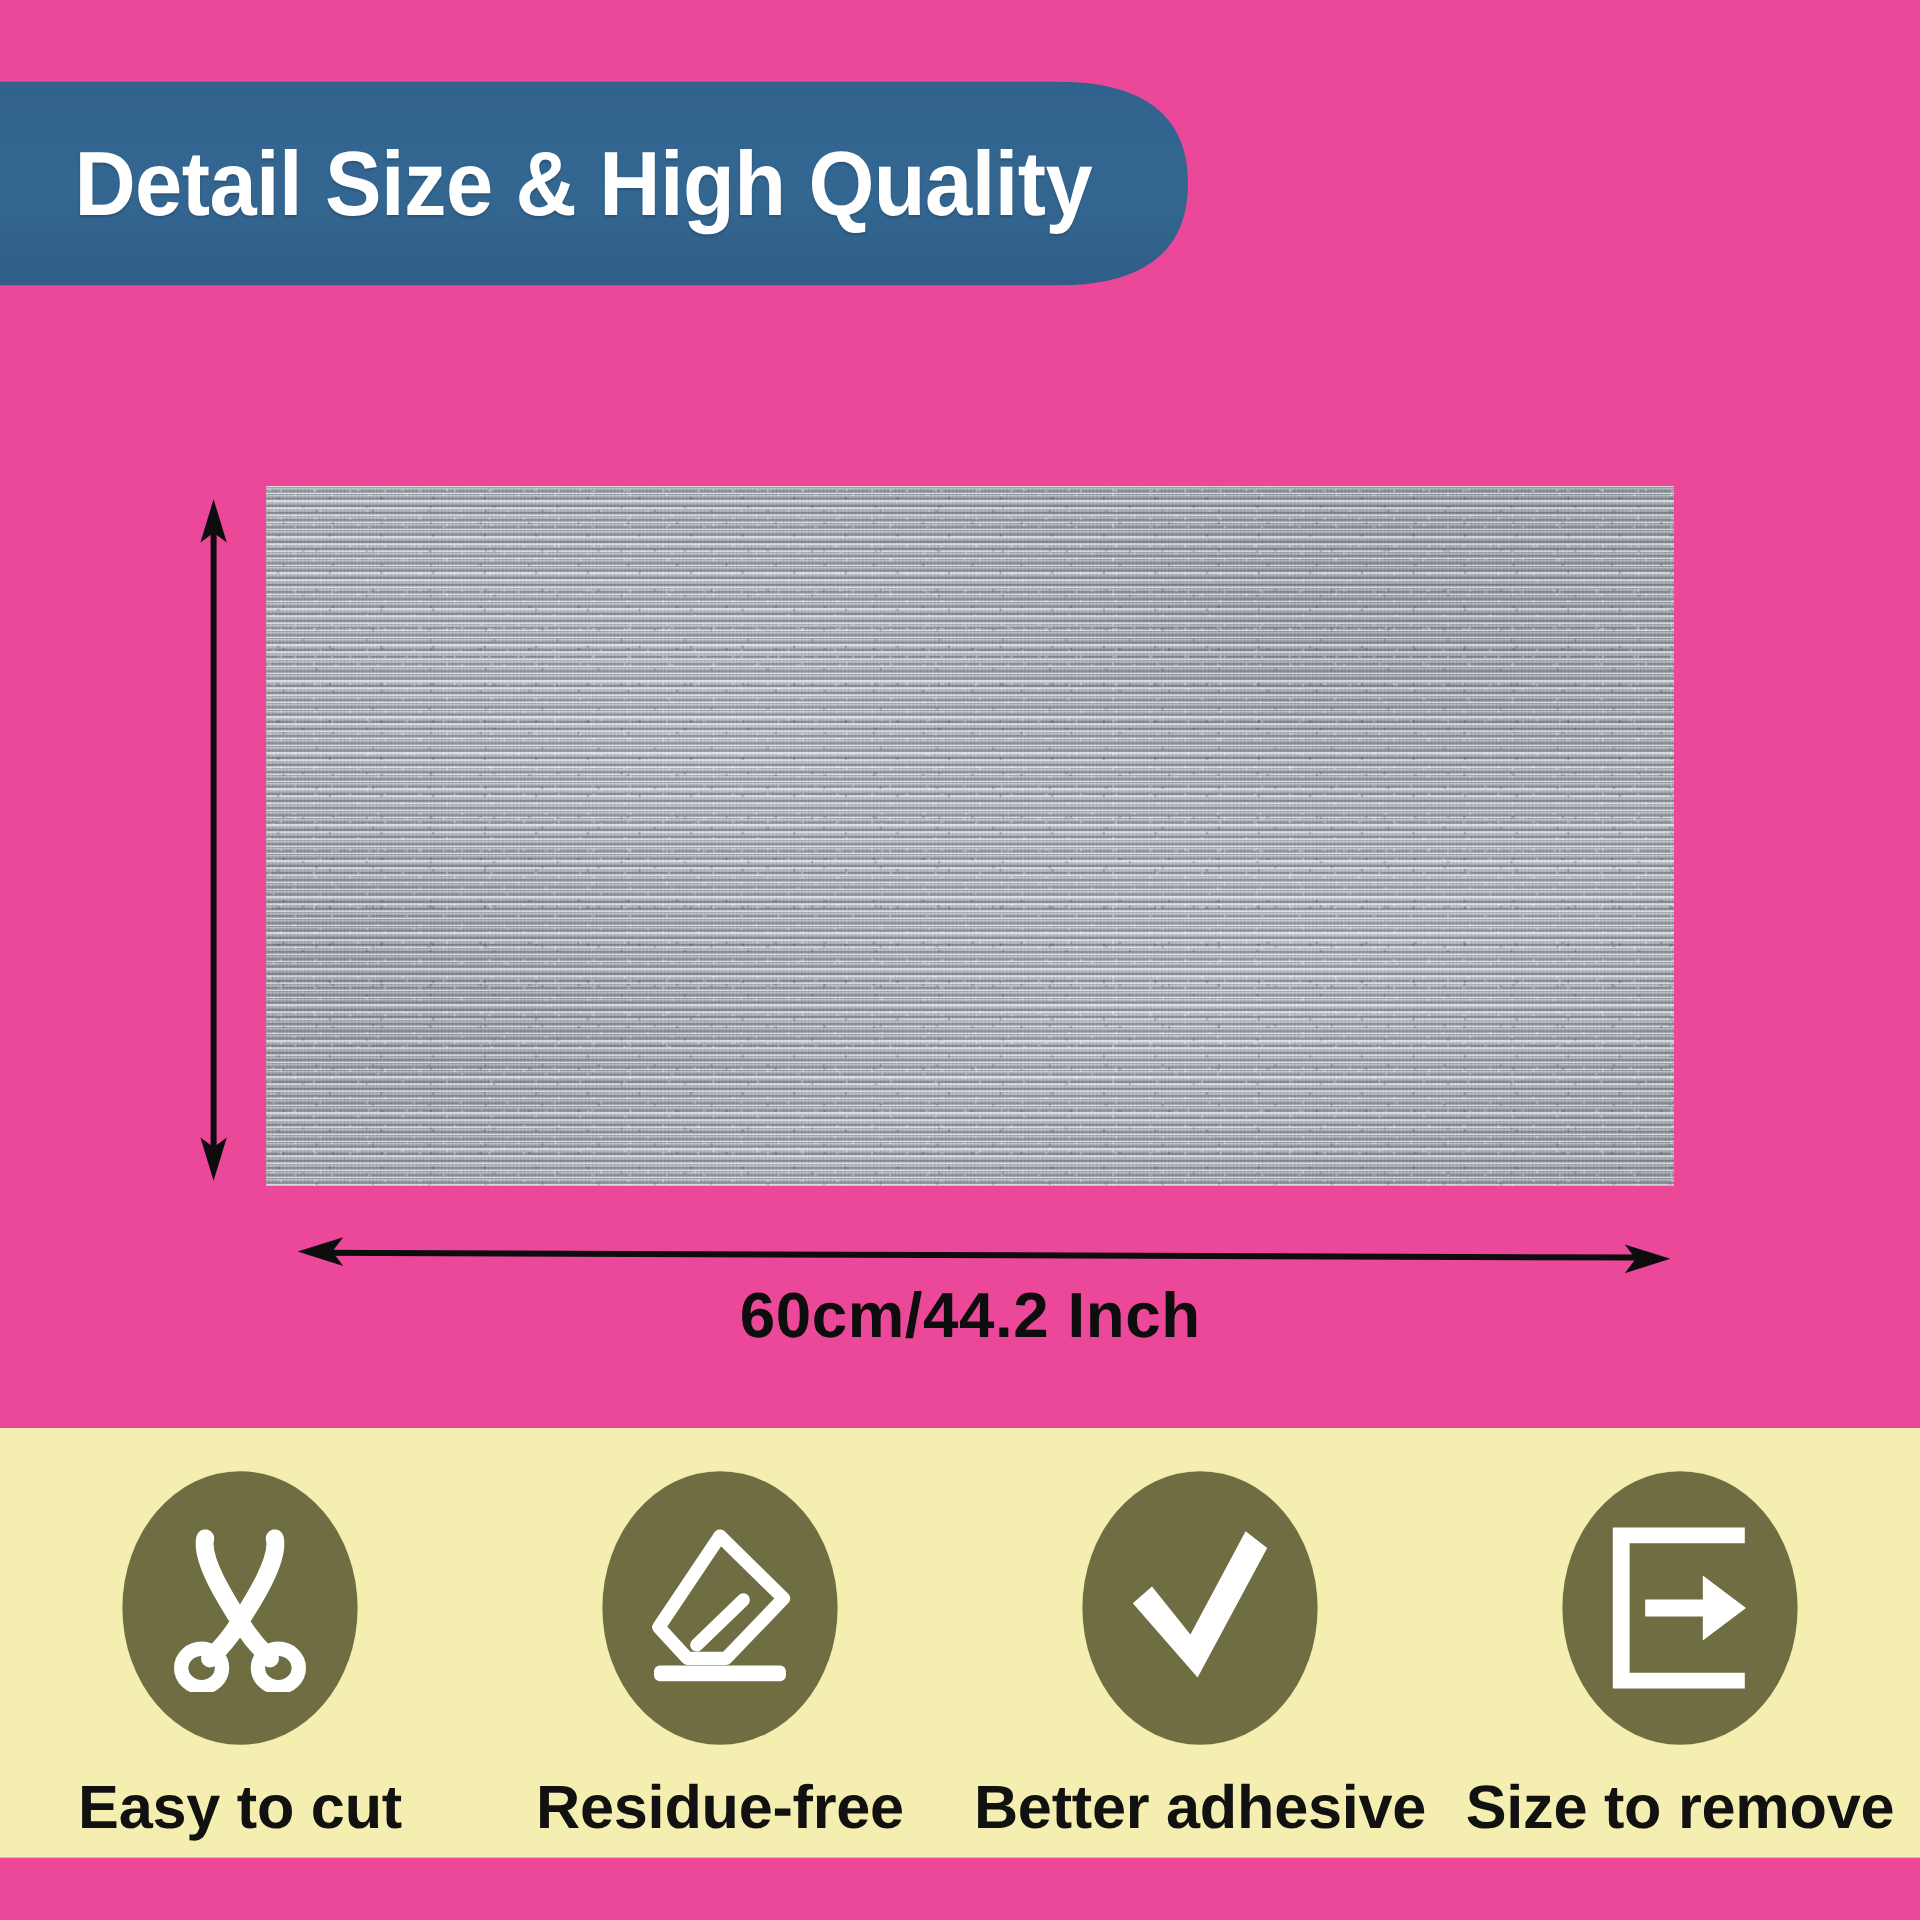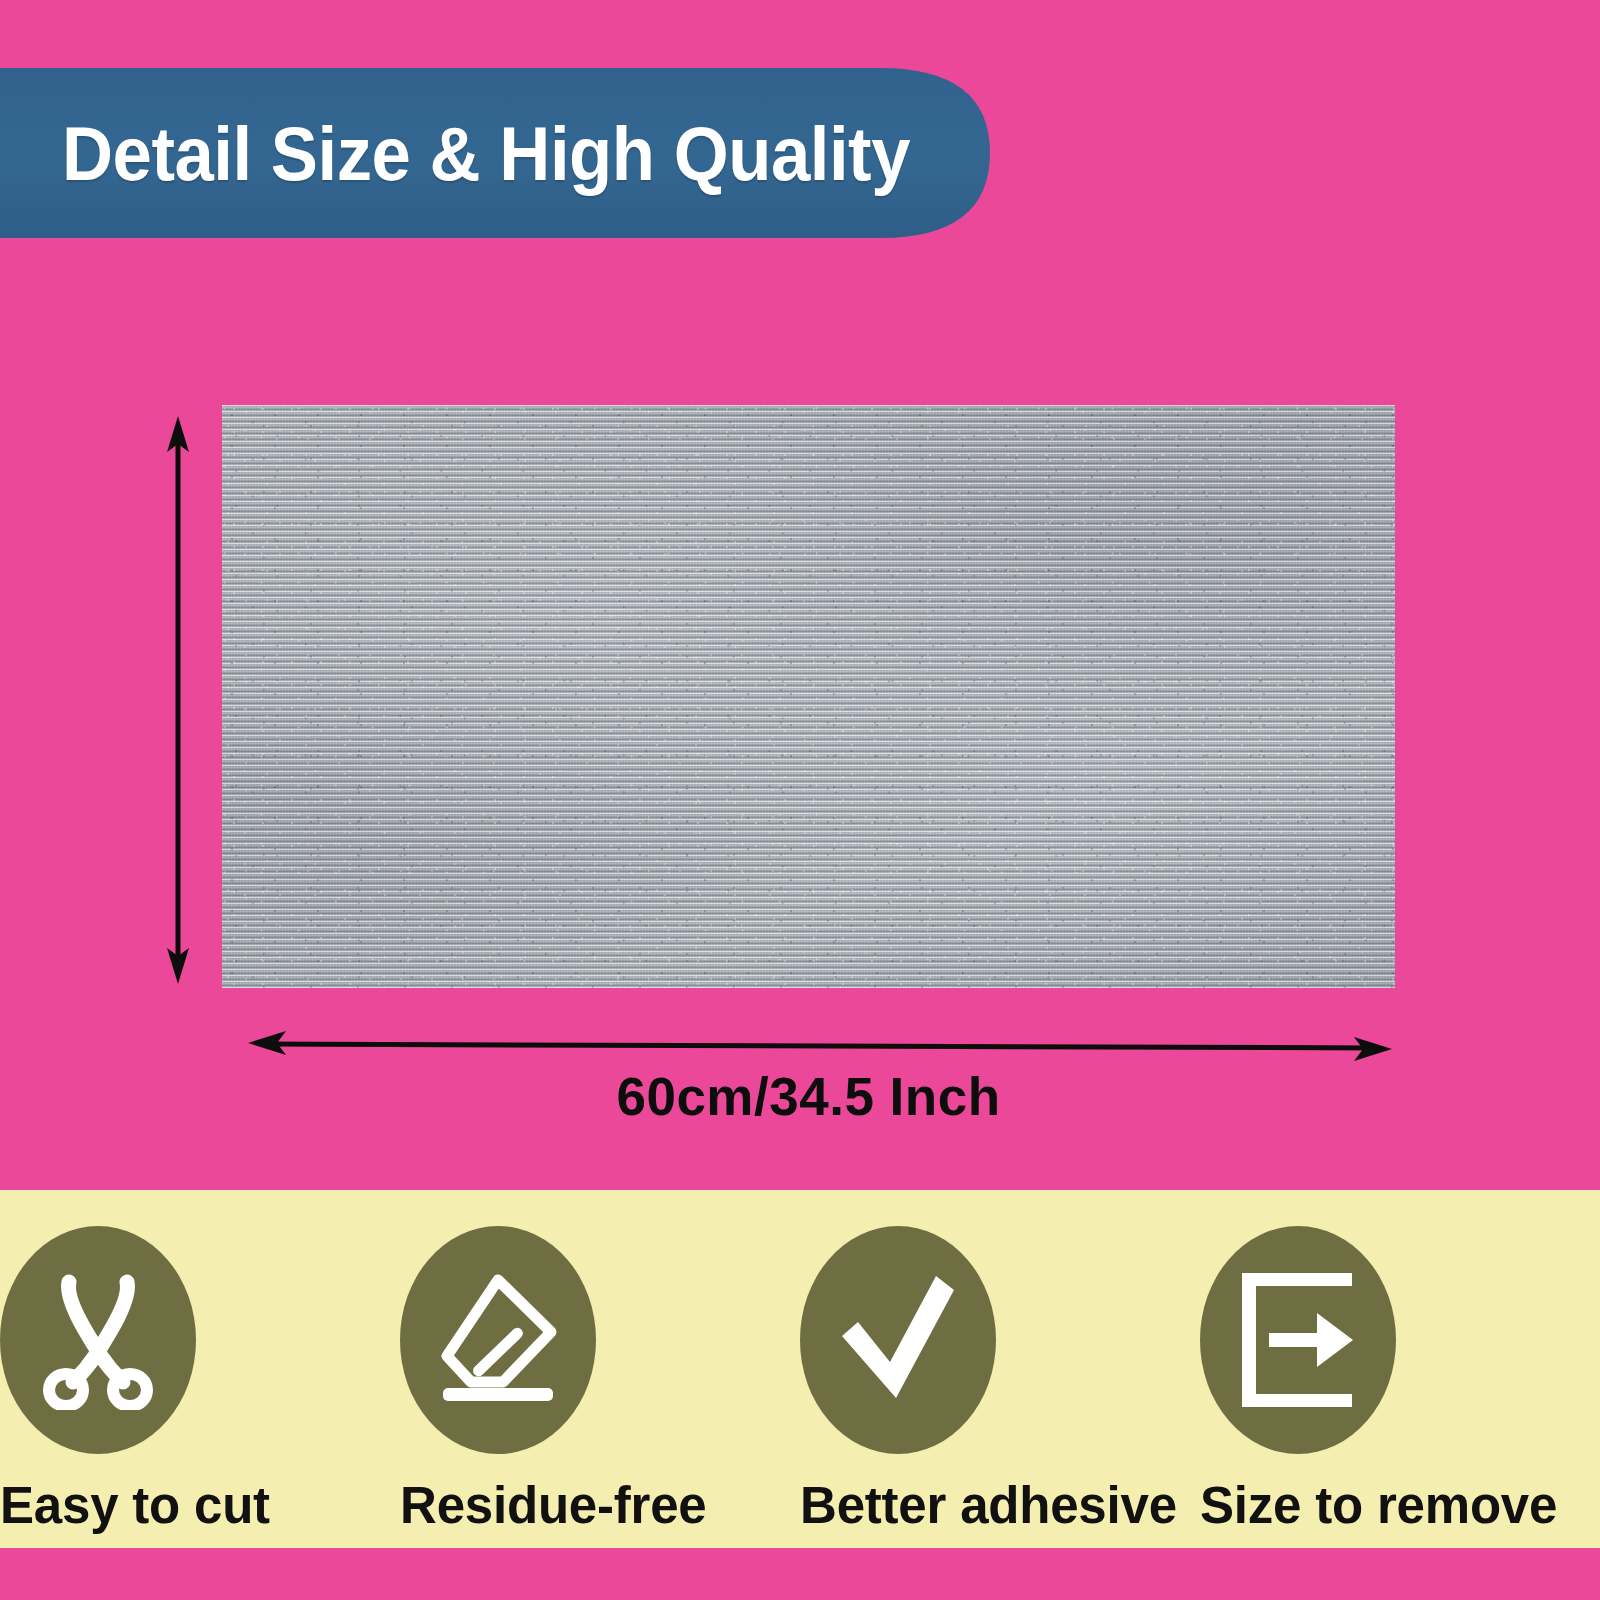--- a/index.html
+++ b/index.html
@@ -141,21 +141,21 @@
     top: 1190px;
     width: 1600px;
     height: 358px;
     background: #f4efb0;
     display: flex;
   }
   .feature {
     flex: 1 1 0;
     display: flex;
     flex-direction: column;
-    align-items: flex-start;
+    align-items: center;
     padding-top: 36px;
   }
   .feature-badge {
     width: 196px;
     height: 228px;
     border-radius: 50%;
     background: #6e6e42;
     display: flex;
     align-items: center;
     justify-content: center;
@@ -201,21 +201,21 @@
     <line x1="38" y1="30" x2="38" y2="570" stroke="#0d0d0d" stroke-width="5"></line>
     <polygon points="38,16 27,52 38,44 49,52" fill="#0d0d0d"></polygon>
     <polygon points="38,584 27,548 38,556 49,548" fill="#0d0d0d"></polygon>
   </svg>
 
   <svg id="dim-h-svg" class="dim-svg" viewBox="0 0 1180 80">
     <line x1="32" y1="34" x2="1148" y2="38" stroke="#0d0d0d" stroke-width="5"></line>
     <polygon points="18,33 56,21 47,33 56,45" fill="#0d0d0d"></polygon>
     <polygon points="1162,39 1124,27 1133,39 1124,51" fill="#0d0d0d"></polygon>
   </svg>
-  <div id="dim-h-label">60cm/34.5 Inch</div>
+  <div id="dim-h-label">60cm/44.2 Inch</div>
 
   <div id="features">
 
     <div class="feature">
       <div class="feature-badge">
         <svg width="118" height="140" viewBox="0 0 118 140">
           <g stroke="#ffffff" fill="none" stroke-linecap="round" stroke-linejoin="round">
             <path d="M 30 12 C 26 30 48 64 62 86 C 72 101 80 108 84 112" stroke-width="15"></path>
             <path d="M 88 12 C 92 30 70 64 56 86 C 46 101 38 108 34 112" stroke-width="15"></path>
             <ellipse cx="27" cy="120" rx="17" ry="16" stroke-width="12"></ellipse>

